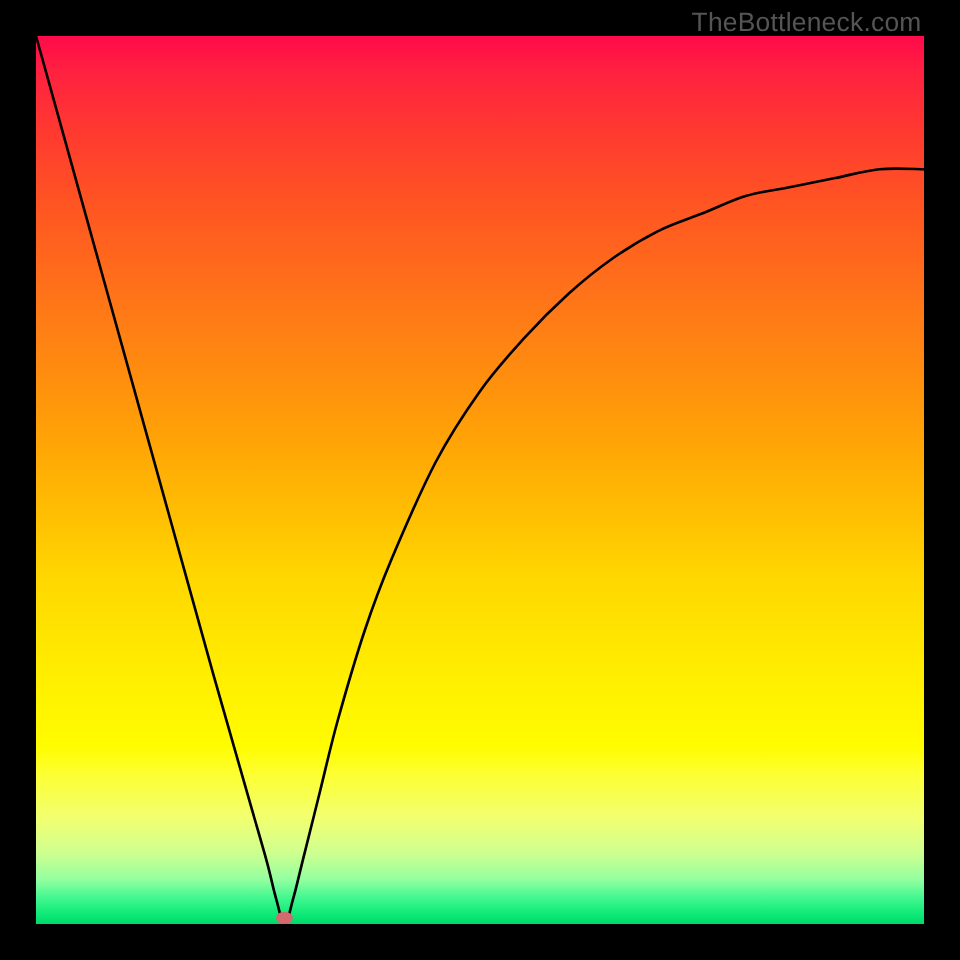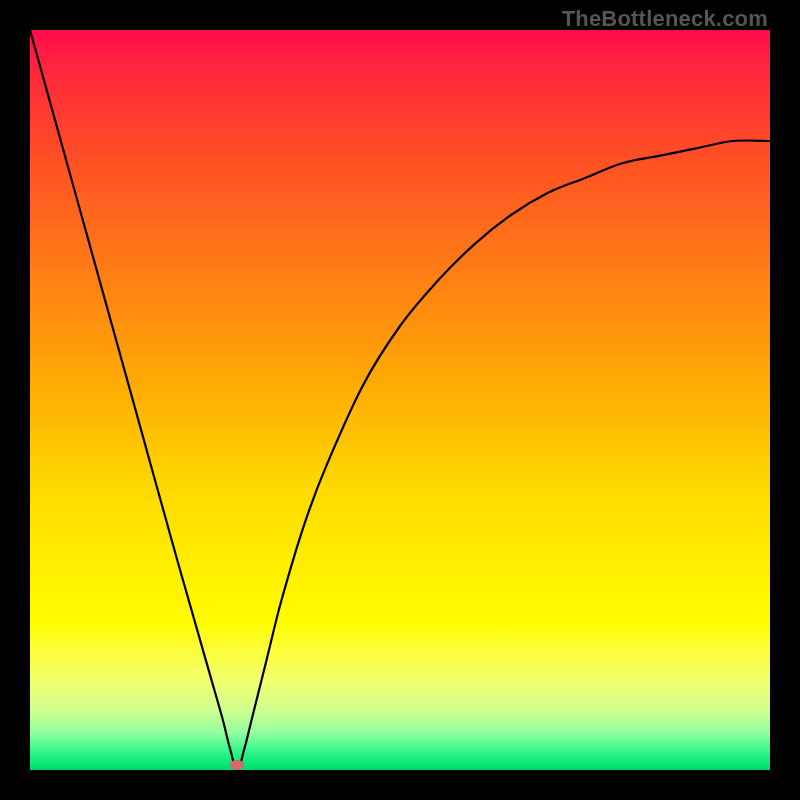--- a/index.html
+++ b/index.html
@@ -45,21 +45,21 @@
       #0ce876 99%,
       #00d868 100%
     );
   }
   .watermark {
     position: absolute;
     top: 6px;
     right: 32px;
     color: #555;
     font-size: 22px;
-    font-weight: 700;
+    font-weight: 400;
     letter-spacing: 0.2px;
     user-select: none;
   }
   svg.curve {
     position: absolute;
     left: 0;
     top: 0;
     width: 740px;
     height: 740px;
     overflow: visible;

